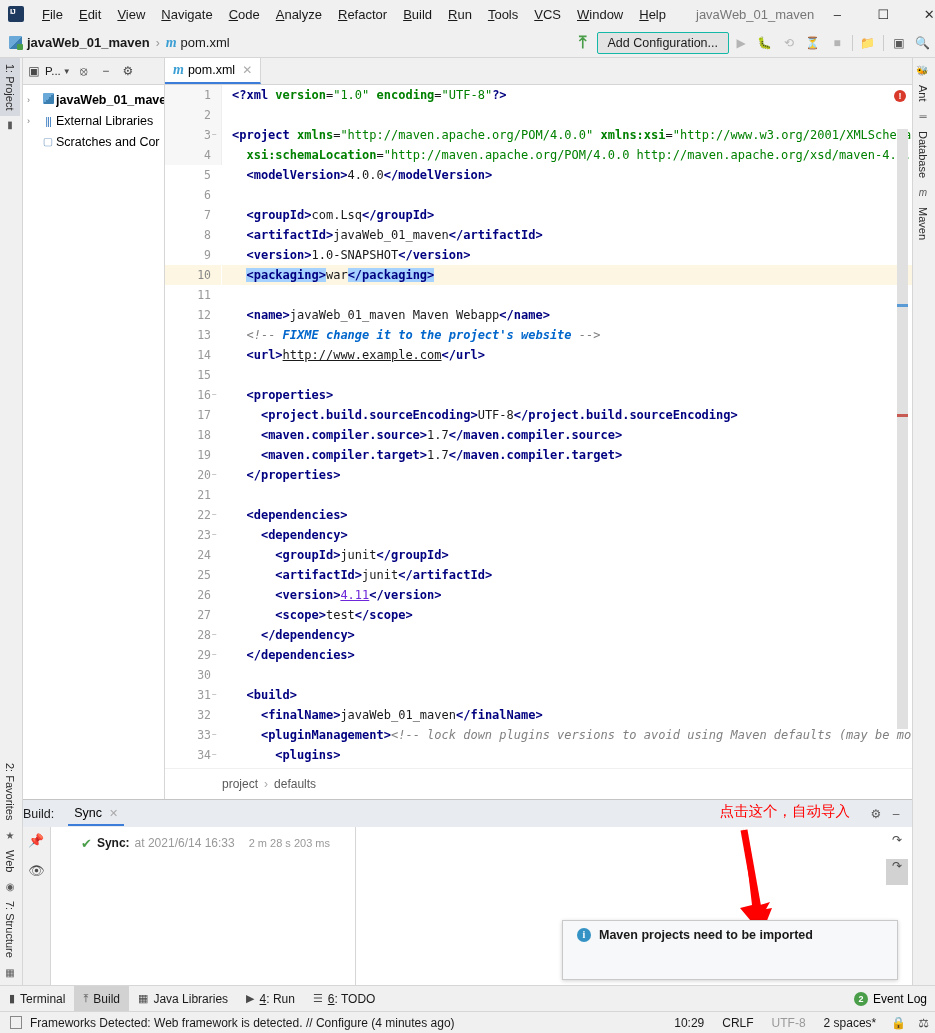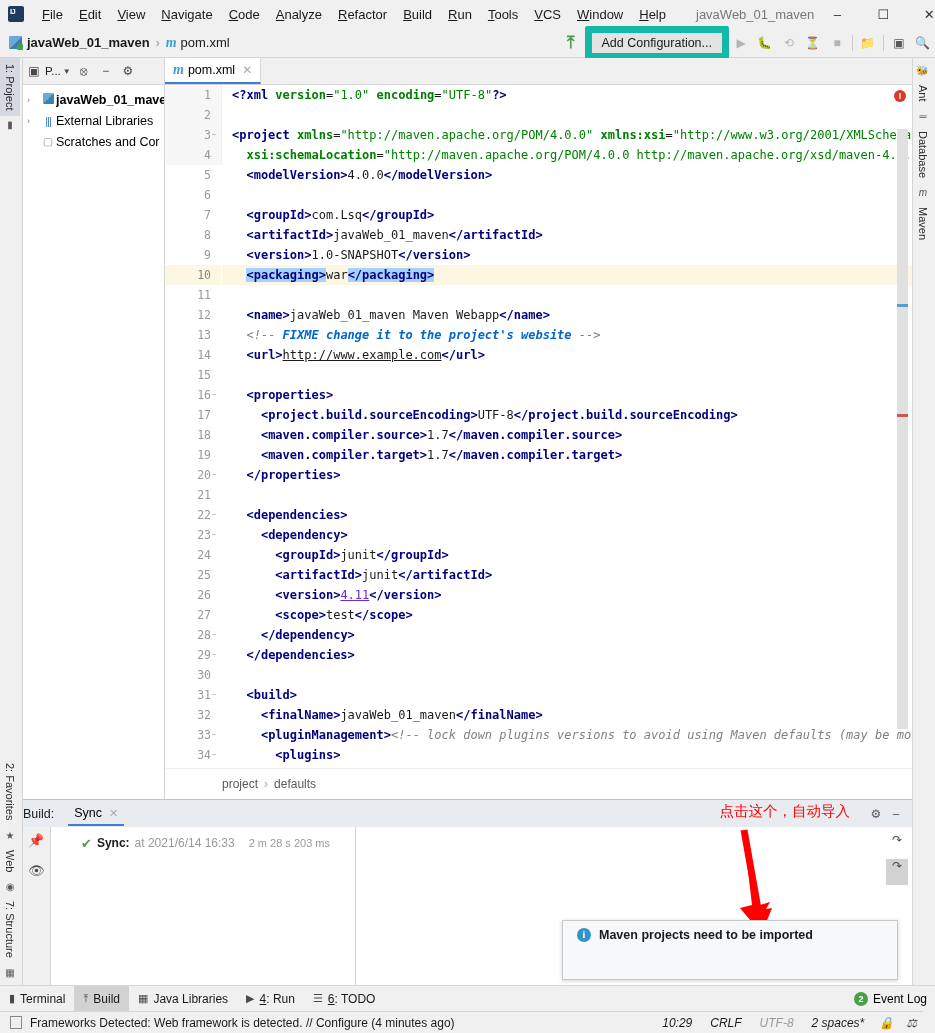--- a/index.html
+++ b/index.html
@@ -59,21 +59,21 @@
   .crumb-proj { font-weight: bold; color: #1a1a1a; }
   .crumb-sep { color: #999; margin: 0 6px; font-size: 12px; }
   .m-ico {
     color: #3b9fd4; font-style: italic; font-weight: bold;
     font-size: 14px; font-family: "Liberation Serif", serif; margin-right: 4px;
   }
   .crumb-file { color: #1a1a1a; }
   .tb-right { margin-left: auto; display: flex; align-items: center; }
   .vcs-arrow { color: #4a9e4a; font-size: 17px; margin-right: 10px; font-weight: bold;}
   .addcfg {
-    border: 7px solid #14b8a6; background: #e3e3e3; border-radius: 2px;
+    border: 1px solid #14b8a6; background: #e3e3e3; border-radius: 2px;
     padding: 3px 10px; font-size: 12.5px; color: #1a1a1a; white-space: nowrap;
   }
   .tbi {
     width: 24px; height: 24px; display: flex; align-items: center;
     justify-content: center; color: #b4b4b4; font-size: 12px;
   }
   .tbi.act { color: #5a5a5a; }
   .tb-div { width: 1px; height: 16px; background: #ccc; margin: 0 3px; }
 
   
@@ -261,28 +261,28 @@
   .bs-ico { margin-right: 5px; font-size: 11px; color: #4a4a4a; }
   .bs-right { margin-left: auto; display: flex; align-items: center; padding-right: 8px;}
   .ev-badge {
     width: 14px; height: 14px; border-radius: 50%; background: #4a9e4a;
     color: #fff; font-size: 9px; text-align: center; line-height: 14px;
     margin-right: 5px; font-weight: bold;
   }
 
   
   .statusbar {
-    position: absolute; left: 0; right: 12px; bottom: 0; height: 22px;
+    position: absolute; left: 0; right: 0; bottom: 0; height: 22px;
     background: #f0f0f0; display: flex; align-items: center;
     border-top: 1px solid #d6d6d6; font-size: 12px; color: #1a1a1a;
   }
   .sb-doc {
     width: 12px; height: 13px; border: 1px solid #888; margin: 0 8px 0 10px; flex:none;
   }
-  .sb-right { margin-left: auto; display: flex; align-items: flex-start; font-style: italic; }
+  .sb-right { margin-left: auto; display: flex; align-items: flex-start; }
   .sb-cell { padding: 0 9px; white-space: nowrap; }
   .sb-cell.dim { color: #9a9a9a; }
   .sb-ico { padding: 0 6px; color: #4a4a4a; font-size: 12px; }
 </style>
 </head>
 <body>
 
 <div id="app">
 
   <div class="menubar">

